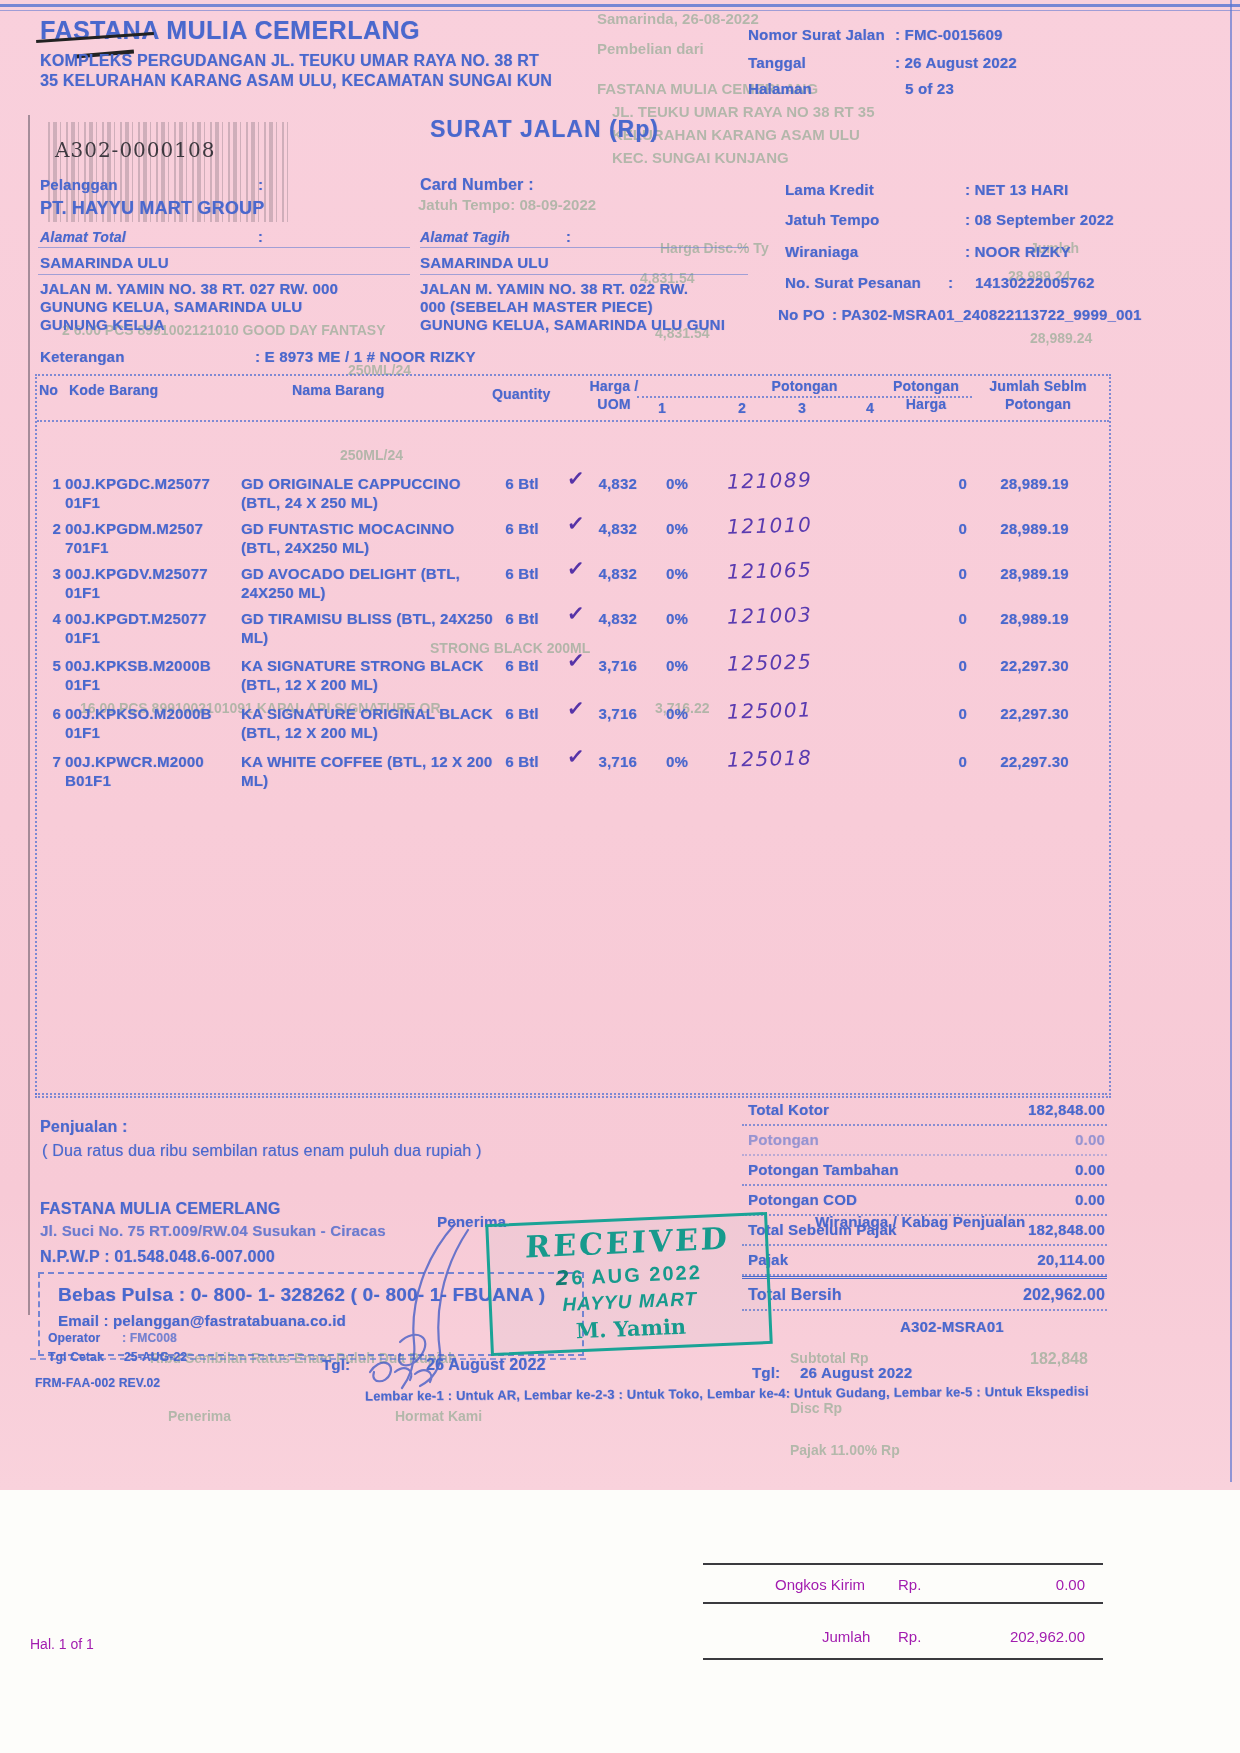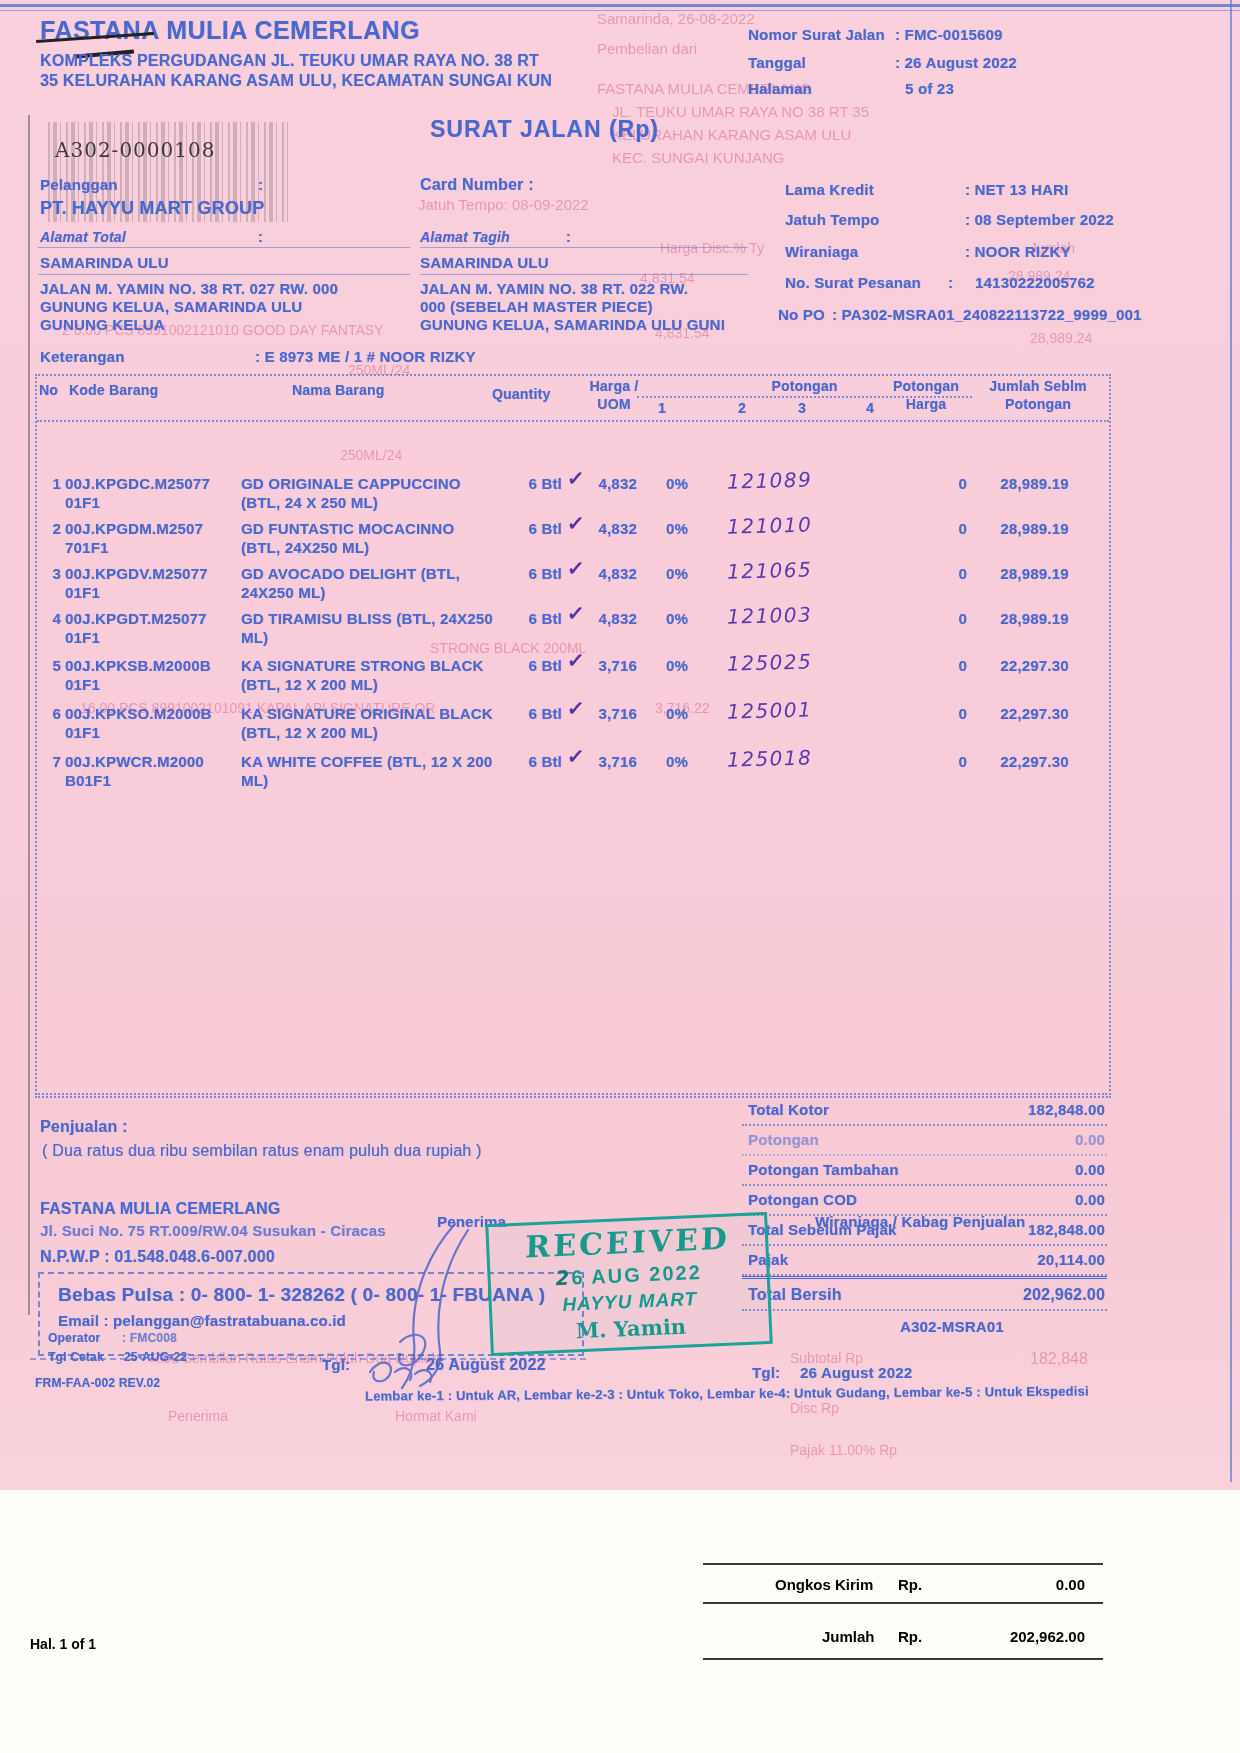--- a/index.html
+++ b/index.html
@@ -4,41 +4,41 @@
 <style>
   html,body{margin:0;padding:0;background:#e9e9e9;}
   #page{position:relative;width:1240px;height:1753px;overflow:hidden;
         font-family:"Liberation Sans",sans-serif;background:#fdfdfa;}
   #paper{position:absolute;left:0;top:0;width:1240px;height:1490px;
          background:linear-gradient(180deg,#f9d0dc 0%,#f8ccd8 55%,#f7cad6 80%,#f9d2dc 100%);}
   .abs{position:absolute;}
   .b{color:#4a68cd;font-weight:bold;white-space:nowrap;
      text-shadow:0.4px 0.4px 0.7px rgba(70,100,205,.45);letter-spacing:.2px;}
   .it{font-style:italic;}
-  .ghost{position:absolute;color:#be185d;opacity:.30;font-weight:normal;white-space:nowrap;
+  .ghost{position:absolute;color:#15803d;opacity:.30;font-weight:bold;white-space:nowrap;
          text-shadow:none;}
   .line{position:absolute;background:rgba(90,120,210,.55);height:1px;}
   .strike{position:absolute;background:#222;}
   
   .barcode{position:absolute;left:48px;top:122px;width:240px;height:100px;opacity:.22;
     background:repeating-linear-gradient(90deg,#3a3a44 0 2px,transparent 2px 5px,#3a3a44 5px 9px,transparent 9px 12px,#3a3a44 12px 13px,transparent 13px 18px);}
   .docno{position:absolute;left:55px;top:138px;font-family:"DejaVu Serif",serif;
          font-size:20px;color:#27272d;opacity:.88;letter-spacing:1px;}
   
   #items{position:absolute;left:35px;top:374px;width:1072px;height:720px;
          border:2px dotted rgba(85,115,210,.75);}
   #thead{position:relative;height:44px;border-bottom:2px dotted rgba(85,115,210,.75);}
   #thead span{position:absolute;font-size:14px;}
   #tbody{position:relative;height:672px;}
   .row{position:absolute;left:0;width:100%;height:48px;}
   .c{position:absolute;top:0;font-size:15px;line-height:19px;}
   .c-no{left:0;width:24px;text-align:right;}
   .c-kode{left:28px;width:172px;}
   .c-nama{left:204px;width:246px;}
-  .c-qty{left:445px;width:80px;text-align:right;}
+  .c-qty{left:445px;width:80px;text-align:center;}
   .c-chk{left:530px;width:26px;top:-5px;font-size:21px;color:#5633a8;font-weight:bold;
          transform:rotate(4deg);text-shadow:none;}
   .c-harga{left:540px;width:60px;text-align:right;}
   .c-p1{left:612px;width:56px;text-align:center;}
   .c-hand{left:690px;width:130px;top:-3px;font-size:20px;color:#5a3bb0;font-weight:normal;
           font-family:"DejaVu Sans",sans-serif;font-style:italic;letter-spacing:1.5px;
           transform:rotate(-1.5deg);text-shadow:none;}
   .c-ph{left:850px;width:80px;text-align:right;}
   .c-jm{left:930px;width:135px;text-align:center;}
   .l2{display:block;}
@@ -58,21 +58,21 @@
          border:3px solid #1aa396;transform:rotate(-2.5deg);color:#179a8d;
          display:flex;flex-direction:column;align-items:center;justify-content:space-between;
          padding:4px 0 6px 0;box-sizing:border-box;background:rgba(26,163,150,.03);}
   #stamp .rcv{font-family:"DejaVu Serif",serif;font-weight:bold;font-size:30px;
               letter-spacing:3px;transform:skewX(-4deg);}
   #stamp .sdate{font-size:20px;font-weight:bold;letter-spacing:2px;}
   #stamp .sdate .hand2{font-family:"DejaVu Sans",sans-serif;font-style:italic;color:#117c72;}
   #stamp .store{font-size:19px;font-weight:bold;font-style:italic;letter-spacing:1px;}
   #stamp .signer{font-family:"DejaVu Serif",serif;font-weight:bold;font-size:21px;}
   
-  .blk{color:#000000;white-space:nowrap;font-weight:bold;}
+  .blk{color:#a21caf;white-space:nowrap;}
   .dline{position:absolute;background:#3a3a3e;height:2px;}
 </style>
 </head>
 <body>
 
 <div id="page">
   <div id="paper"></div>
 
   <div class="abs" style="left:0;top:4px;width:1240px;height:3px;background:rgba(85,115,210,.8);"></div>
   <div class="abs" style="left:0;top:10px;width:1240px;height:1px;background:rgba(85,115,210,.55);"></div>

